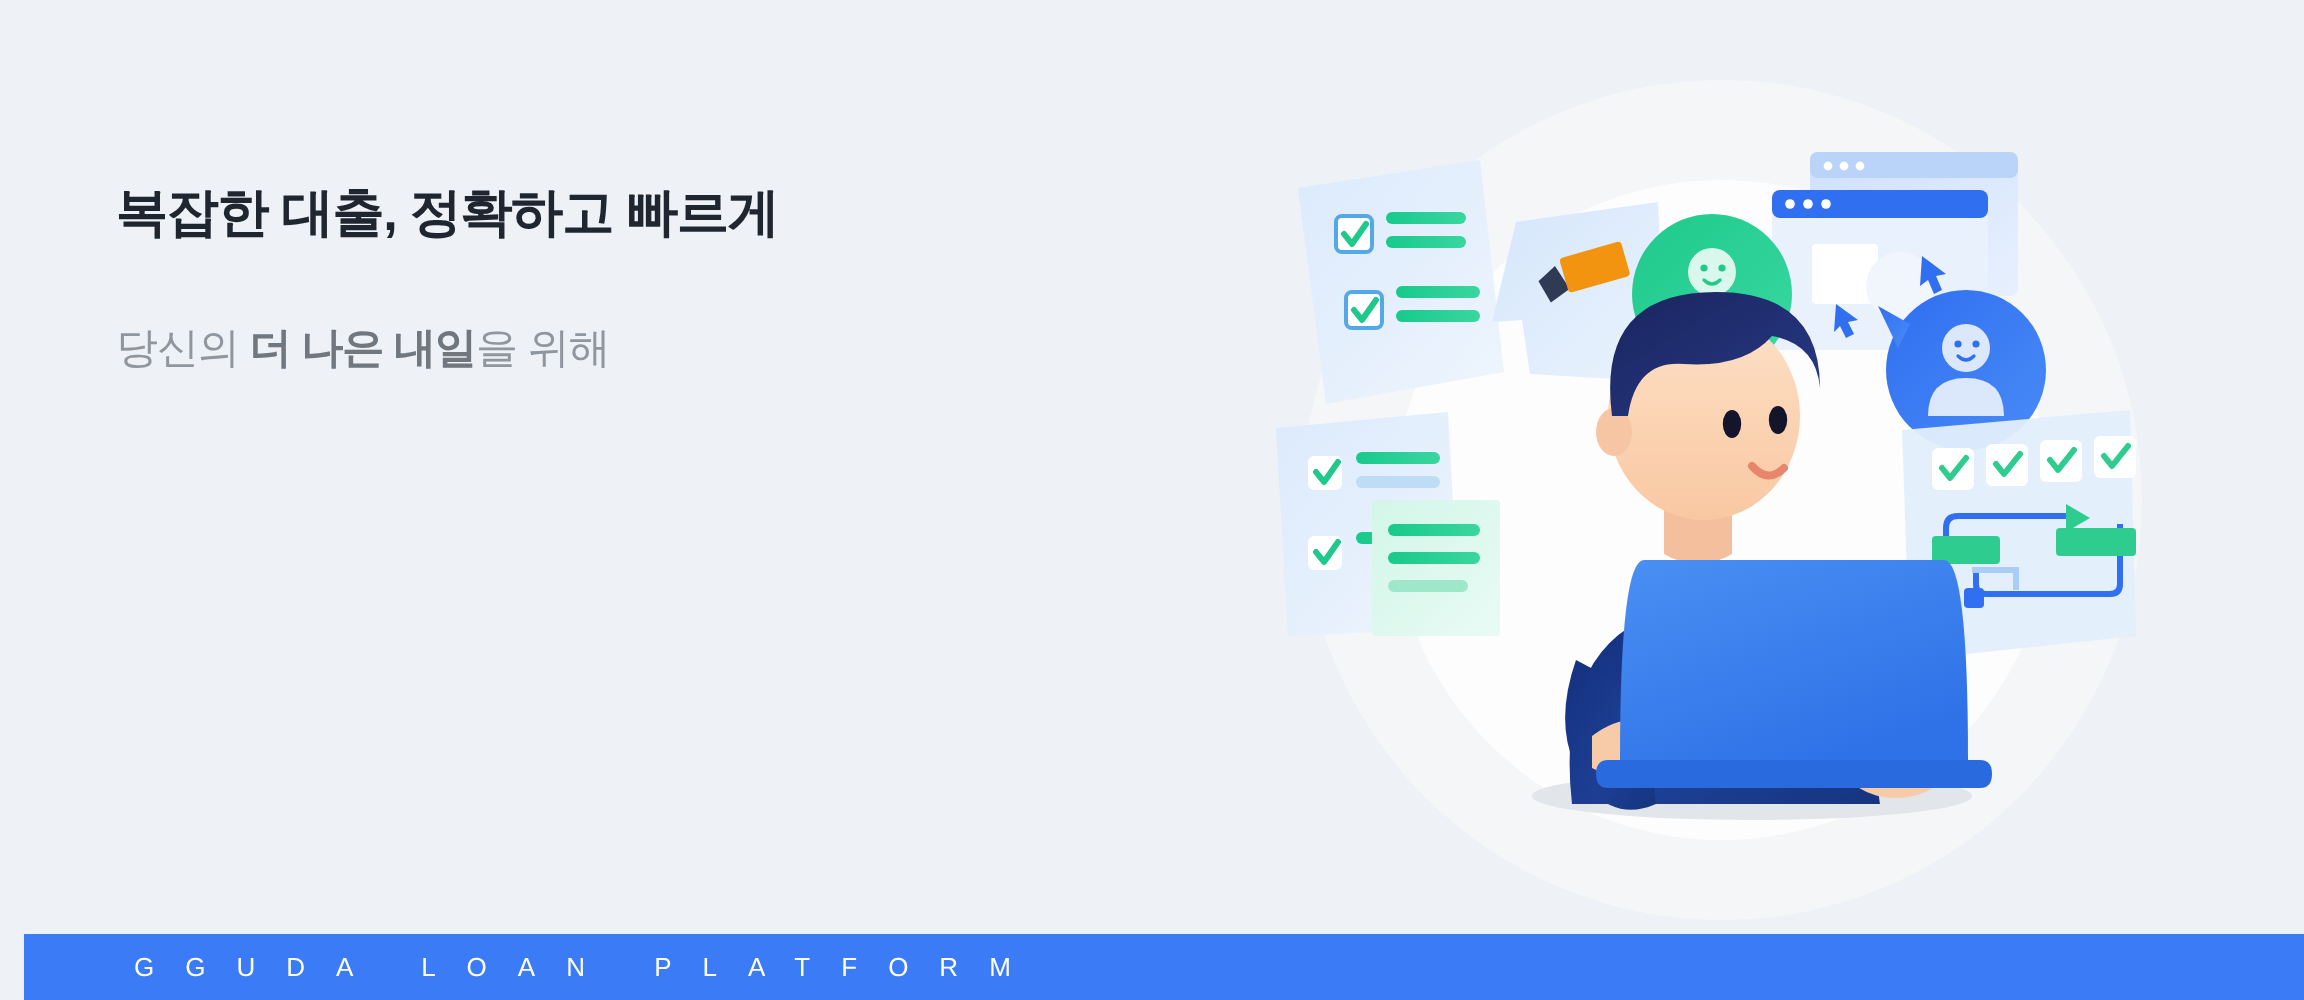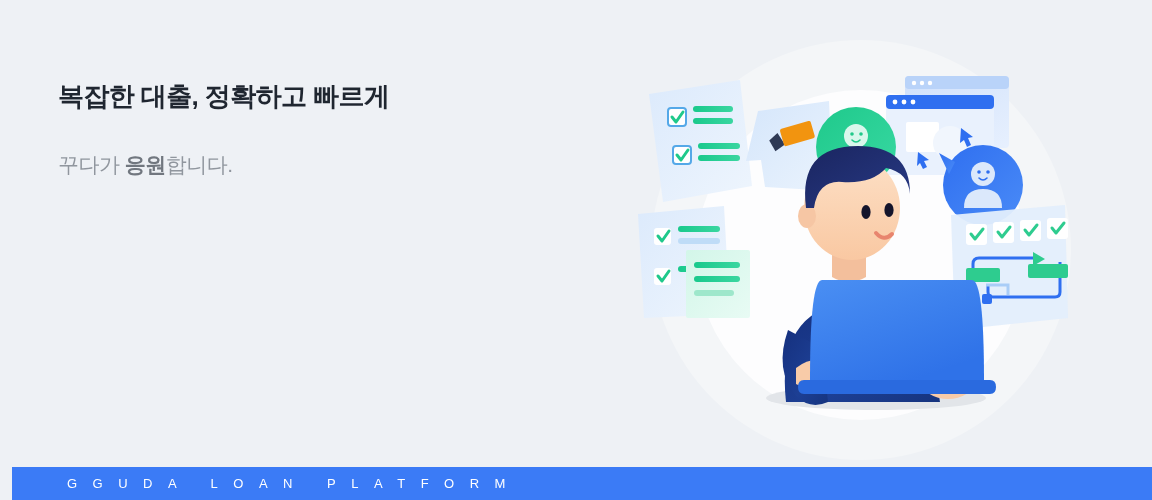--- a/index.html
+++ b/index.html
@@ -17,21 +17,21 @@
     width: 1152px;
     height: 500px;
     overflow: hidden;
     background: #eef1f5;
   }
 
   
   .copy {
     position: absolute;
     left: 58px;
-    top: 80px;
+    top: 90px;
     width: 560px;
   }
   .eyebrow {
     font-size: 26px;
     font-weight: 700;
     color: #1f2630;
     letter-spacing: -0.6px;
     line-height: 1.25;
     margin: 0 0 12px 0;
     white-space: nowrap;
@@ -100,21 +100,21 @@
 </head>
 <body>
 
 <div id="banner">
 
   <div class="copy">
     <p class="eyebrow">복잡한 대출, 정확하고 빠르게</p>
 
     <p class="tagline">
       <span class="tagline-line">
-        <span>꾸다가 </span><span class="t-strong">응원</span><span>합니다.</span>
+        <span>당신의 </span><span class="t-strong">더 나은 내일</span><span>을 위해</span>
       </span>
     </p>
   </div>
 
   <div class="art">
     <svg width="534" height="467" viewBox="0 0 534 467" xmlns="http://www.w3.org/2000/svg">
       <defs>
         <linearGradient id="gCard" x1="0" y1="0" x2="1" y2="1">
           <stop offset="0%" stop-color="#dceafc"></stop>
           <stop offset="100%" stop-color="#eef5fd"></stop>

